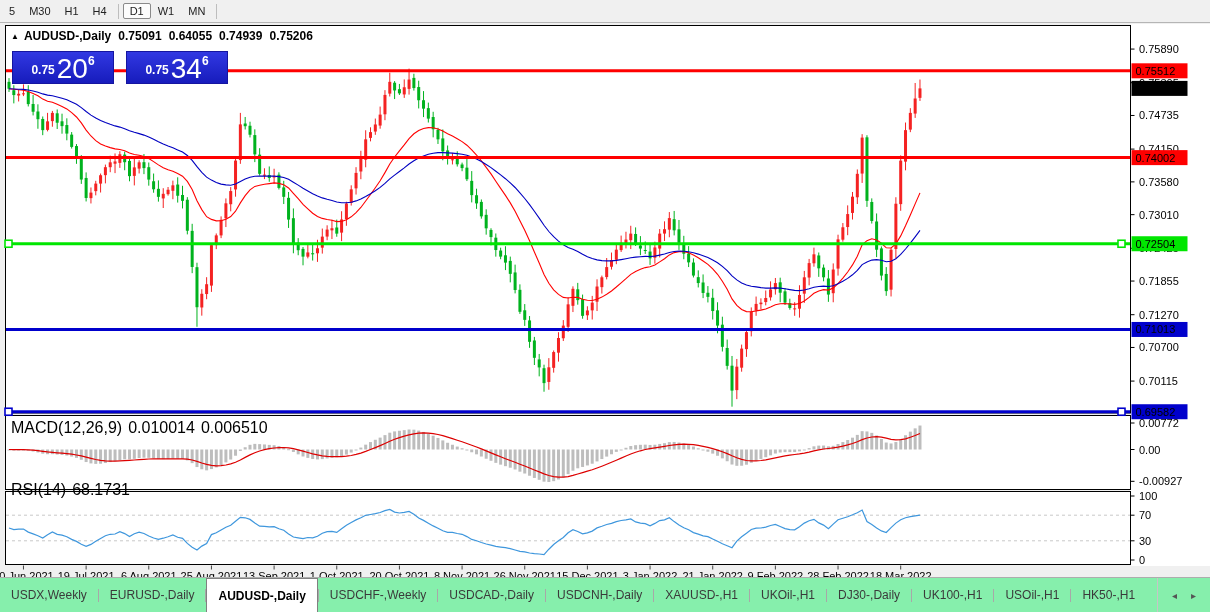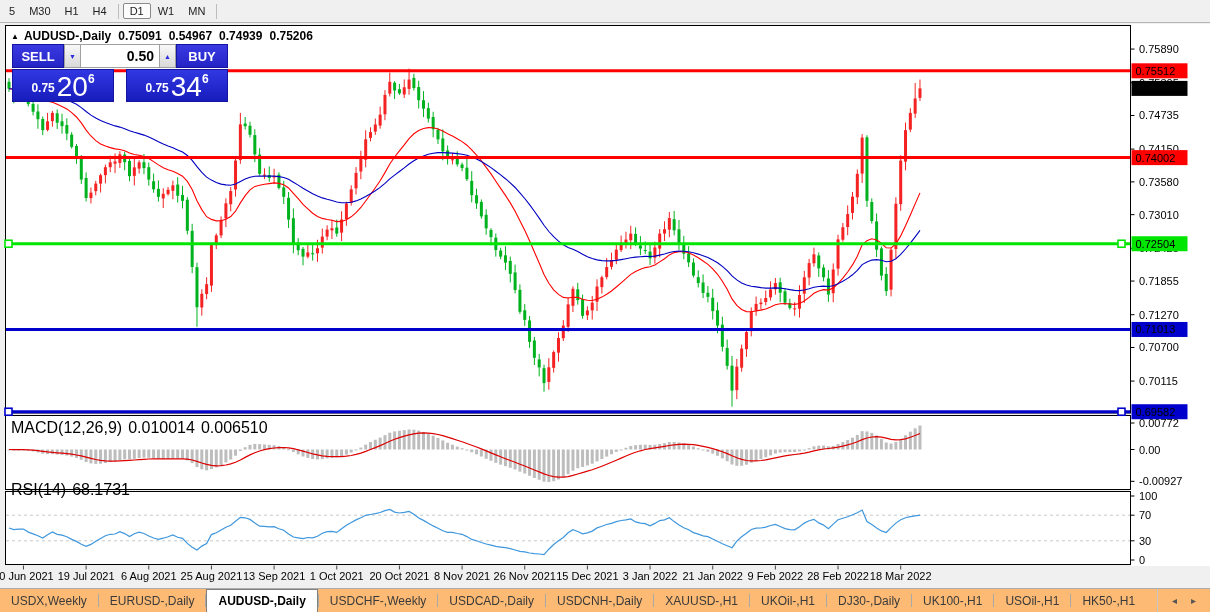--- a/index.html
+++ b/index.html
@@ -17,35 +17,35 @@
   #chart-header .shift{font-size:8px;margin-right:-2px}
   
   #trade-panel{position:absolute;left:12px;top:44px;width:216px;z-index:6;user-select:none}
   .tp-row1{display:flex;height:24px}
   .btn-sell,.btn-buy{width:52px;background:linear-gradient(#3a3ae2,#2424c6);color:#fff;font-size:13px;
        font-weight:700;display:flex;align-items:center;justify-content:center;border:1px solid #1515a0;box-sizing:border-box}
   .spin{width:17px;background:linear-gradient(#f8f8f8,#d9d9d9);border:1px solid #a0a0a0;color:#2a2ae0;
        font-size:7px;display:flex;align-items:center;justify-content:center;box-sizing:border-box}
   .vol{flex:1;background:#fff;border-top:1px solid #a0a0a0;border-bottom:1px solid #a0a0a0;font-size:14px;
        font-weight:700;color:#000;display:flex;align-items:center;justify-content:flex-end;padding-right:5px}
-  .tp-row2{display:flex;gap:12px;margin-top:1px;height:33px}
+  .tp-row2{display:flex;gap:12px;margin-top:7px;height:33px}
   .bigprice{flex:1;background:linear-gradient(#3138e2,#171cbc);color:#fff;display:flex;align-items:flex-end;
        justify-content:center;padding-bottom:2px;border:1px solid #1515a0;box-sizing:border-box;cursor:pointer}
   .bp-frac{font-size:12px;font-weight:700;margin:0 2px 4px 0}
   .bp-big{font-size:28px;font-weight:400;line-height:25px}
   .bp-sup{font-size:12px;font-weight:700;align-self:flex-start;margin-top:2px}
   
   .ind-header{position:absolute;left:11px;z-index:5;font-size:16px;color:#000;display:flex;gap:6px;white-space:nowrap}
   #macd-header{top:419px}
   #rsi-header{top:481px}
   
   #stage{position:absolute;left:0;top:0}
   svg text{font-family:"Liberation Sans",sans-serif;font-size:11px;fill:#000}
   
-  #tabbar{position:absolute;left:0;bottom:0;width:1210px;height:24px;background:#fdba74;
+  #tabbar{position:absolute;left:0;bottom:0;width:1210px;height:35px;background:#86efac;
           border-top:1px solid #adadad;display:flex;align-items:stretch;box-sizing:border-box}
   .tab{font-size:12px;color:#3a3a3a;display:flex;align-items:center;padding:0 11px;white-space:nowrap}
   .tab.active{background:#fff;border:1px solid #808080;border-bottom:none;font-weight:700;color:#000;margin-top:0px}
   .tsep{width:1px;height:13px;background:#a8a8a8;align-self:center}
   #tab-arrows{margin-left:auto;display:flex;align-items:center;gap:14px;padding:0 14px;border-left:1px solid #c6c6c6}
   #tab-arrows span{font-size:10px;color:#555}
 </style>
 </head>
 <body>
 
@@ -746,33 +746,26 @@
     <div class="tf active">D1</div>
     <div class="tf">W1</div>
     <div class="tf">MN</div>
     <div class="vsep"></div>
   </div>
 
 <div id="chart-header">
   <span class="shift">▲</span>
   <span>AUDUSD-,Daily</span>
   <span>0.75091</span>
-  <span>0.54967</span>
+  <span>0.64055</span>
   <span>0.74939</span>
   <span>0.75206</span>
 </div>
 
 <div id="trade-panel">
-  <div class="tp-row1">
-    <div class="btn-sell">SELL</div>
-    <div class="spin">▼</div>
-    <div class="vol">0.50</div>
-    <div class="spin">▲</div>
-    <div class="btn-buy">BUY</div>
-  </div>
   <div class="tp-row2">
     <div class="bigprice">
       <span class="bp-frac">0.75</span>
       <span class="bp-big">20</span>
       <span class="bp-sup">6</span>
     </div>
     <div class="bigprice">
       <span class="bp-frac">0.75</span>
       <span class="bp-big">34</span>
       <span class="bp-sup">6</span>

